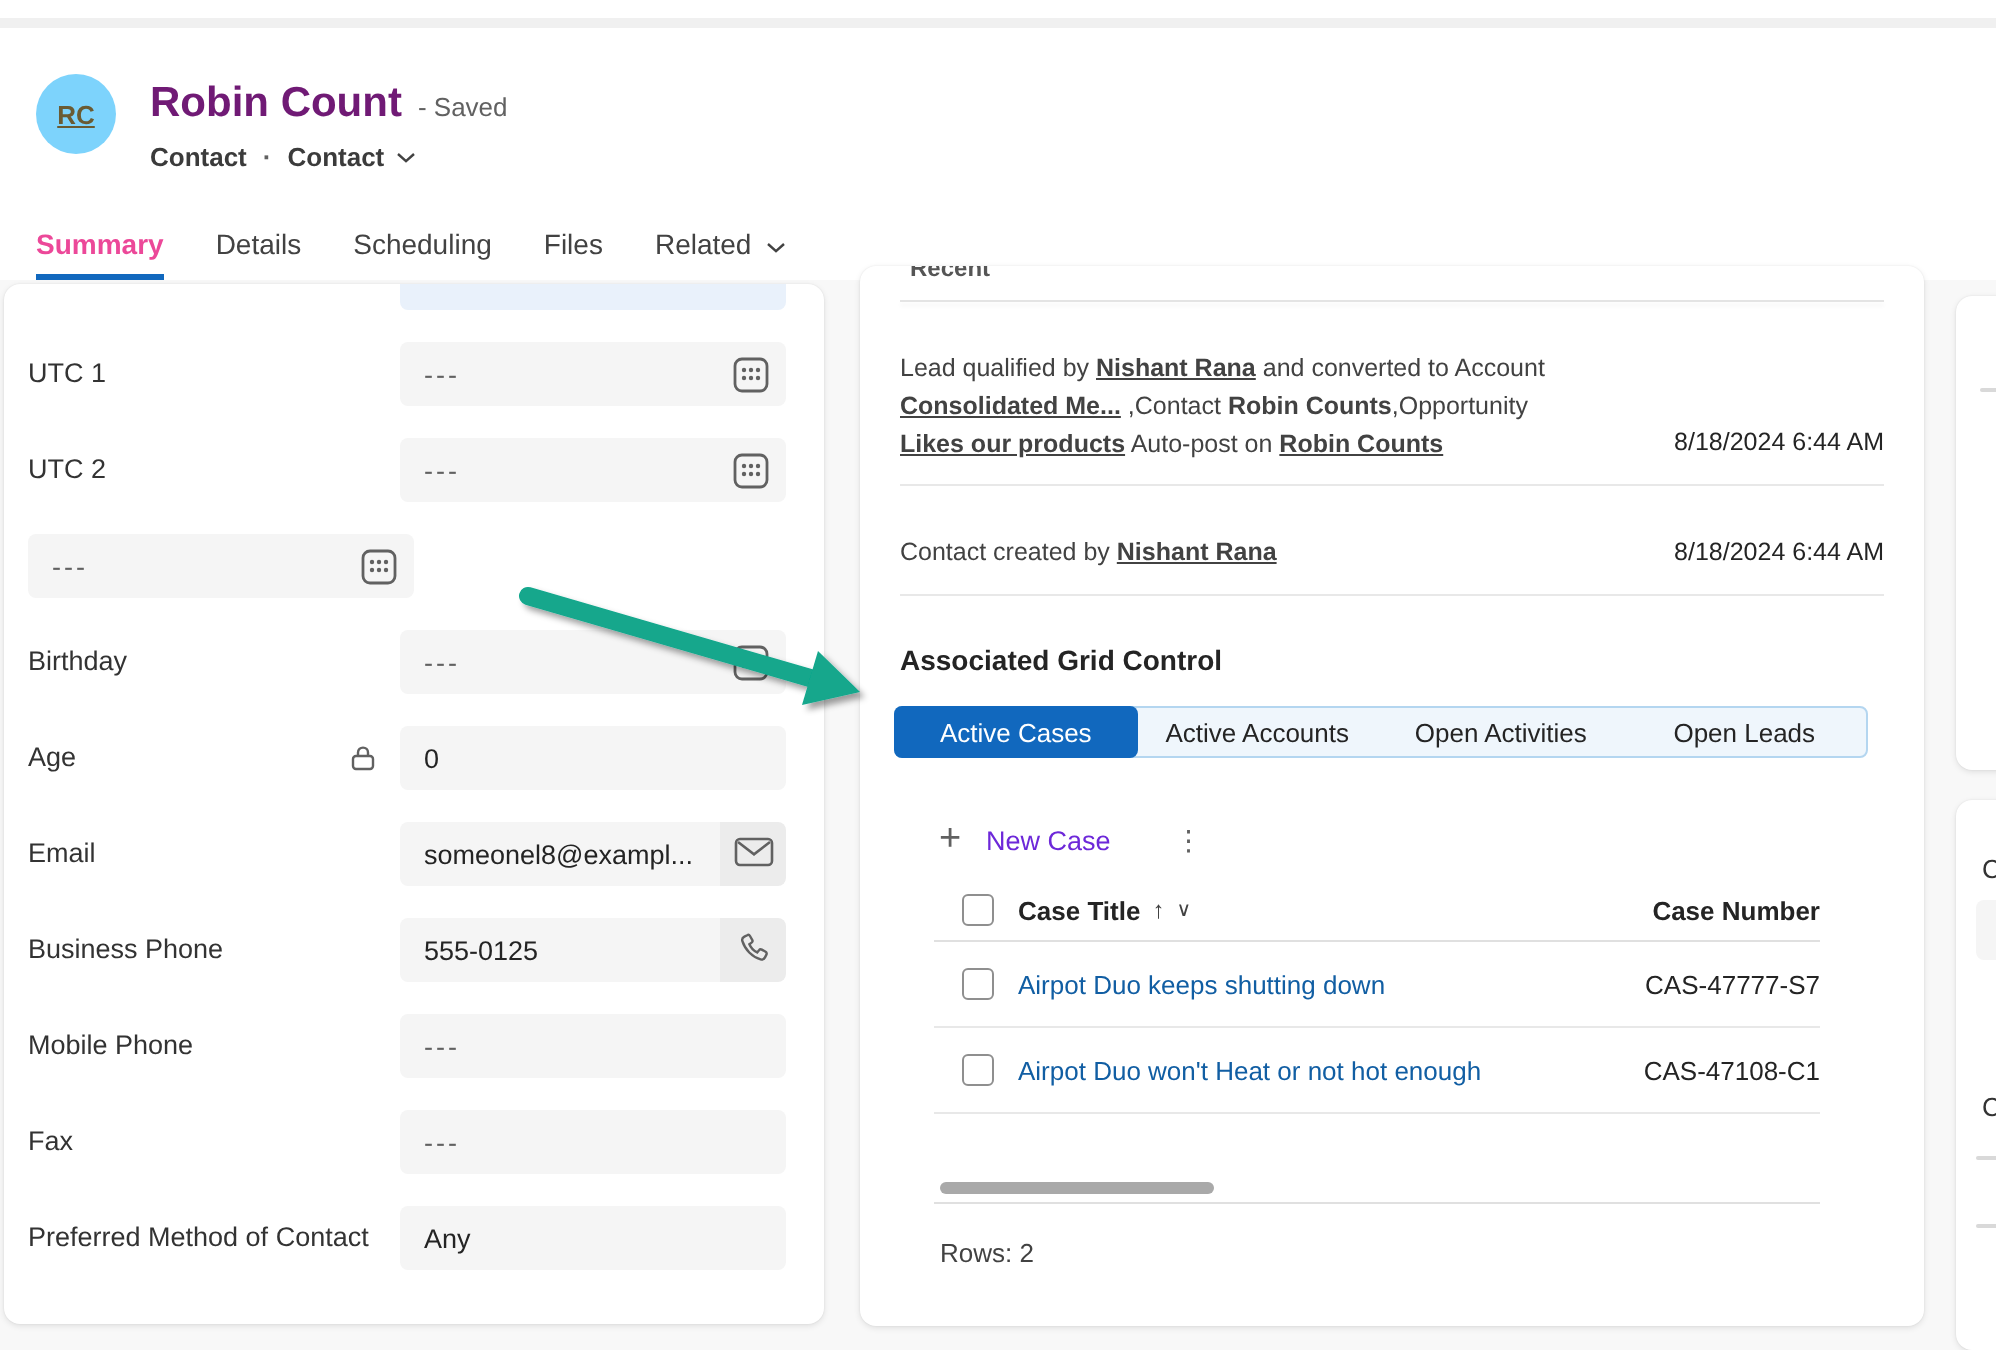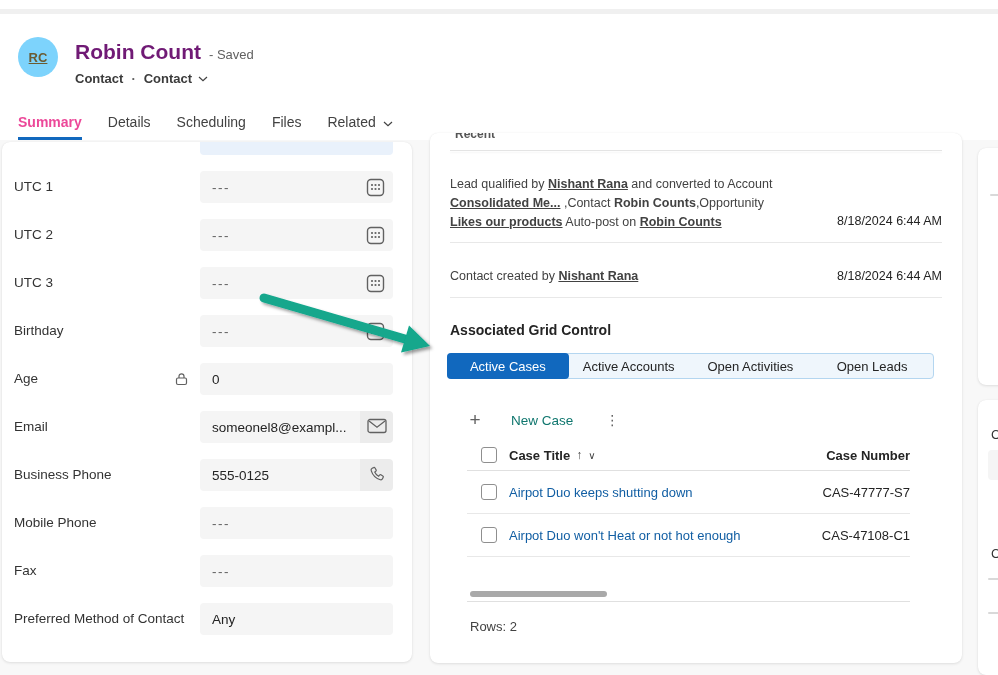--- a/index.html
+++ b/index.html
@@ -56,21 +56,21 @@
   .tl-text .bold { font-weight:bold; }
   .tl-date { margin-left:auto; align-self:flex-end; white-space:nowrap; color:#242424; padding-bottom:1px; }
   .agc-title { margin:24px 20px 0; font-size:14px; font-weight:bold; color:#242424; }
   .view-tabs { margin:15px 28px 0 17px; height:26px; display:flex; background:#eff6fc;
                border:1px solid #b4d6f0; border-radius:4px; }
   .view-tab { flex:1; display:flex; align-items:center; justify-content:center; font-size:13px;
               color:#242424; cursor:pointer; }
   .view-tab.active { background:#1168be; color:#fff; border-radius:4px; margin:-1px; font-weight:400; }
   .grid-toolbar { margin-top:25px; height:32px; display:flex; align-items:center; padding-left:37px; }
   .plus-glyph { font-size:19px; font-weight:300; color:#616161; width:16px; text-align:center; }
-  .newcase-label { margin-left:28px; font-size:13.5px; color:#0f766e; }
+  .newcase-label { margin-left:10px; font-size:13.5px; color:#6d28d9; }
   .more-glyph { margin-left:32px; font-size:14px; color:#616161; letter-spacing:0; cursor:pointer; }
   .grid-head { display:flex; align-items:center; height:31px; margin:4px 52px 0 37px;
                border-bottom:1px solid #e0e0e0; padding-left:14px; }
   .grid-row  { display:flex; align-items:center; height:43px; margin:0 52px 0 37px;
                border-bottom:1px solid #e8e8e8; padding-left:14px; cursor:pointer; }
   .cb { width:16px; height:16px; border:1px solid #8f8f8f; border-radius:3px; background:#fff; cursor:pointer; flex:none; }
   .col-title { margin-left:12px; flex:1; font-size:13px; display:flex; align-items:center; gap:6px; }
   .col-title .hd { font-weight:bold; color:#242424; }
   .sort-arrow { color:#424242; font-size:12px; }
   .sort-chev { color:#424242; font-size:10px; }
@@ -174,23 +174,20 @@
                 <circle cx="13" cy="7" r="1.1"></circle>
                 <circle cx="6" cy="11" r="1.1"></circle>
                 <circle cx="9.5" cy="11" r="1.1"></circle>
                 <circle cx="13" cy="11" r="1.1"></circle>
               </g>
             </svg>
           </span>
         </div>
       </div>
       <div class="field-row">
-        <div class="label-wrap">
-          <div class="f-label">UTC 3</div>
-        </div>
         <div class="field-box">
           <span class="val empty">---</span>
           <span class="inline-icon">
             <svg width="19" height="19" viewBox="0 0 19 19">
               <rect x="1.5" y="1.5" width="16" height="16" rx="3.5" fill="none" stroke="#616161" stroke-width="1.4"></rect>
               <g fill="#616161">
                 <circle cx="6" cy="7" r="1.1"></circle>
                 <circle cx="9.5" cy="7" r="1.1"></circle>
                 <circle cx="13" cy="7" r="1.1"></circle>
                 <circle cx="6" cy="11" r="1.1"></circle>

